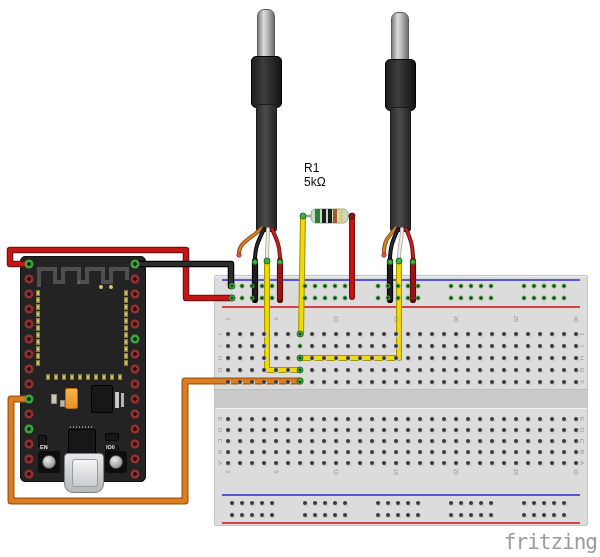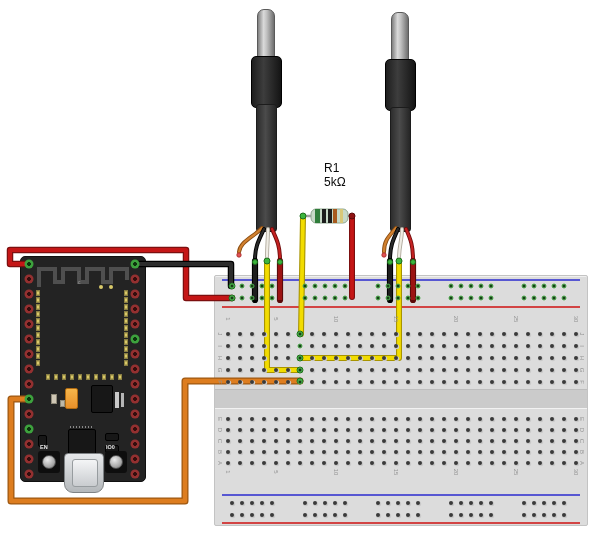--- a/index.html
+++ b/index.html
@@ -62,21 +62,21 @@
   .sensor-tip{position:absolute;width:18px;height:50px;border-radius:7px 7px 2px 2px;
               border:1px solid #5a5a5a;
               background:linear-gradient(90deg,#7f7f7f,#dadada 35%,#c0c0c0 55%,#6e6e6e);}
   .sensor-collar{position:absolute;width:31px;height:52px;border-radius:5px;border:1px solid #000;
                  background:linear-gradient(90deg,#1e1e1e,#3d3d3d 40%,#141414);}
   .sensor-cable{position:absolute;width:21px;border-radius:3px;border:1px solid #1c1c1c;
                 background:linear-gradient(90deg,#2d2d2d,#4b4b4b 45%,#252525);}
 
   
   #wires{position:absolute;left:0;top:0;}
-  #r1-label{position:absolute;left:324px;top:161px;color:#0a0a0a;font-size:12px;line-height:14px;}
+  #r1-label{position:absolute;left:304px;top:161px;color:#0a0a0a;font-size:12px;line-height:14px;}
   #fritzing-logo{position:absolute;right:3px;top:530px;color:#9b9b9b;font-size:21px;
                  font-family:"DejaVu Sans Mono",monospace;letter-spacing:-1px;}
 </style>
 </head>
 <body>
 
 <div id="stage">
 
   <div id="breadboard"></div>
   <div class="railline blue" style="top:279px"></div>
@@ -233,20 +233,21 @@
       <circle cx="232" cy="286" r="3" fill="#3db53d" stroke="#1e6e1e"></circle>
       <circle cx="232" cy="298" r="3" fill="#3db53d" stroke="#1e6e1e"></circle>
     </g>
   </svg>
 
   <div id="r1-label">
     <div>R1</div>
     <div>5kΩ</div>
   </div>
 
+  <div id="fritzing-logo">fritzing</div>
 <div class="hole green" style="left: 232px; top: 286px;"></div>
     <div class="hole green" style="left: 232px; top: 298px;"></div>
     <div class="hole" style="left: 232px; top: 503px;"></div>
     <div class="hole" style="left: 232px; top: 515px;"></div>
     <div class="hole green" style="left: 242px; top: 286px;"></div>
     <div class="hole green" style="left: 242px; top: 298px;"></div>
     <div class="hole" style="left: 242px; top: 503px;"></div>
     <div class="hole" style="left: 242px; top: 515px;"></div>
     <div class="hole green" style="left: 252px; top: 286px;"></div>
     <div class="hole green" style="left: 252px; top: 298px;"></div>

